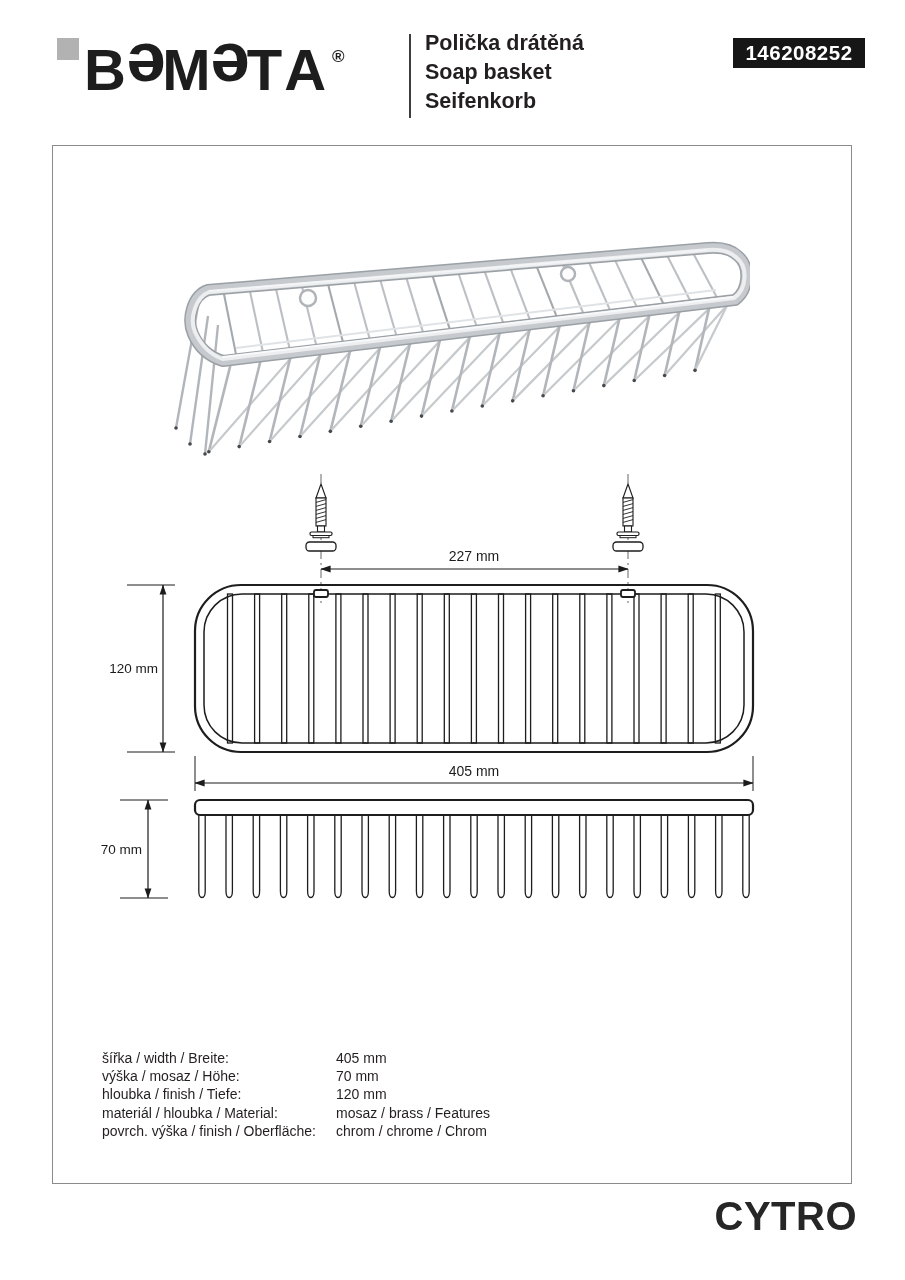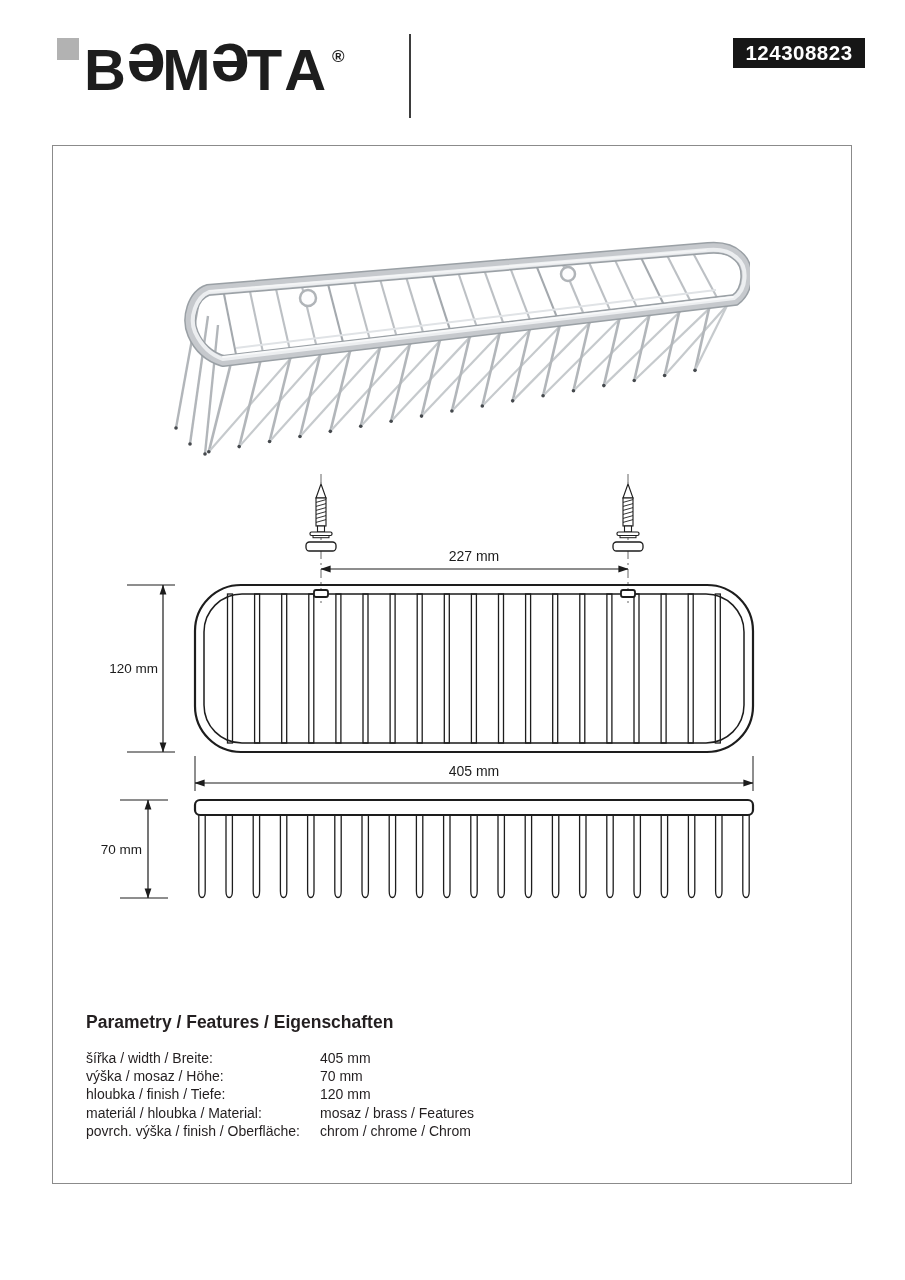--- a/index.html
+++ b/index.html
@@ -20,38 +20,43 @@
         color:#ffffff;font-weight:bold;font-size:20.5px;letter-spacing:.5px;
         display:flex;align-items:center;justify-content:center;}
   
   .main-box{position:absolute;left:52px;top:145px;width:800px;height:1039px;
         border:1.5px solid #8b8b8b;box-sizing:border-box;background:#ffffff;}
   .photo-svg{position:absolute;left:150px;top:228px;}
   .drawing-svg{position:absolute;left:80px;top:460px;}
   
   .params-heading{position:absolute;left:86px;top:1012px;font-size:17.5px;font-weight:bold;}
   .params{position:absolute;left:86px;top:1049px;font-size:14px;line-height:18.2px;}
-  .spec-row{position:relative;height:18.2px;white-space:nowrap;}
+  .spec-row{position:relative;height:18.2px;white-space:nowrap;margin-left:16px;}
   .spec-value{position:absolute;left:234px;top:0;}
   
   .series-name{position:absolute;right:48px;top:1194px;font-size:40px;font-weight:bold;
         letter-spacing:.5px;color:#262626;}
   
   text{font-family:"Liberation Sans",sans-serif;fill:#1c1c1c;}
 </style>
 </head>
 <body>
 
 <div id="page">
 
   <div class="logo-square"></div>
   <div class="logo"><span>B</span><span class="flip">e</span><span>M</span><span class="flip">e</span><span>T</span><span>A</span><span class="reg">®</span></div>
   <div class="hdr-divider"></div>
+  <div class="titles">
+    <div>Polička drátěná</div>
+    <div>Soap basket</div>
+    <div>Seifenkorb</div>
+  </div>
   <div class="code-badge">
-    <span>124308823</span>
+    <span>146208252</span>
   </div>
 
   <div class="main-box"></div>
 
   <svg class="photo-svg" width="600" height="248" viewBox="0 0 600 248">
     <g id="photo-prongs">
         <line x1="80.68" y1="136.085" x2="58.800000000000004" y2="223.69500000000002" stroke="#b2b6ba" stroke-width="2.6"></line>
         <line x1="58.800000000000004" y1="223.69500000000002" x2="142.12" y2="128.765" stroke="#c6cacd" stroke-width="2.2"></line>
         <circle cx="58.800000000000004" cy="223.69500000000002" r="1.8" fill="#45494d"></circle>
         <line x1="110.6" y1="132.5203125" x2="89.1875" y2="218.61093749999998" stroke="#b2b6ba" stroke-width="2.6"></line>
@@ -252,21 +257,20 @@
         <path d="M 662.8,352 L 662.8,431 Q 662.8,437.5 666,437.5 Q 669.2,437.5 669.2,431 L 669.2,352" fill="#fff" stroke="#1d1d1d" stroke-width="1.3"></path>
       </g>
     <rect x="115" y="340" width="558" height="15" rx="5" fill="#fff" stroke="#1d1d1d" stroke-width="2.2"></rect>
 
     <line x1="40" y1="340" x2="88" y2="340" stroke="#1c1c1c" stroke-width="1"></line>
     <line x1="40" y1="438" x2="88" y2="438" stroke="#1c1c1c" stroke-width="1"></line>
     <line x1="68" y1="340" x2="68" y2="438" stroke="#1c1c1c" stroke-width="1.2" marker-start="url(#arr)" marker-end="url(#arr)"></line>
     <text x="62" y="394" font-size="13.5" text-anchor="end">70 mm</text>
   </svg>
 
-  <div class="params-heading">Parametry / Features / Eigenschaften</div>
   <div class="params">
     <div class="spec-row">
       <span>šířka / width / Breite:</span>
       <span class="spec-value">405 mm</span>
     </div>
     <div class="spec-row">
       <span>výška / mosaz / Höhe:</span>
       <span class="spec-value">70 mm</span>
     </div>
     <div class="spec-row">
@@ -276,13 +280,14 @@
     <div class="spec-row">
       <span>materiál / hloubka / Material:</span>
       <span class="spec-value">mosaz / brass / Features</span>
     </div>
     <div class="spec-row">
       <span>povrch. výška / finish / Oberfläche:</span>
       <span class="spec-value">chrom / chrome / Chrom</span>
     </div>
   </div>
 
+  <div class="series-name">CYTRO</div>
 </div>
 
 </body></html>

